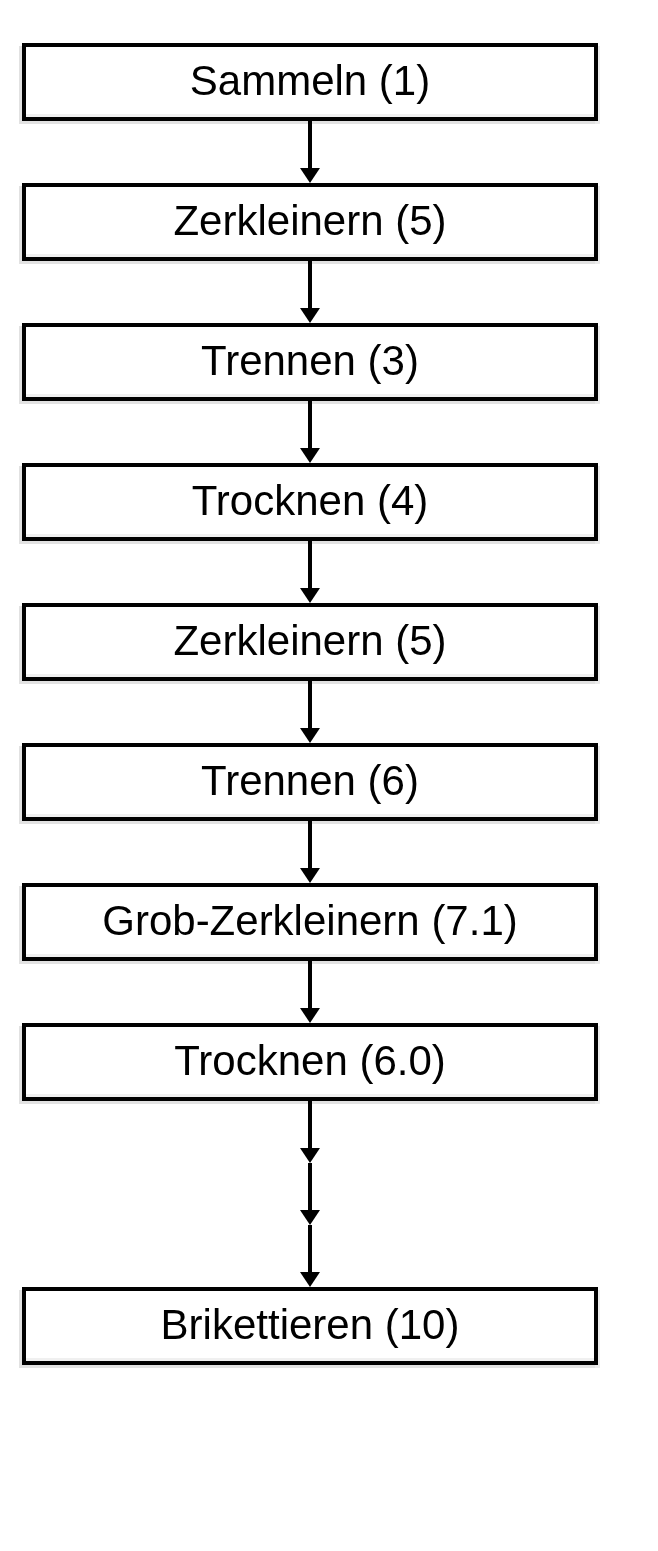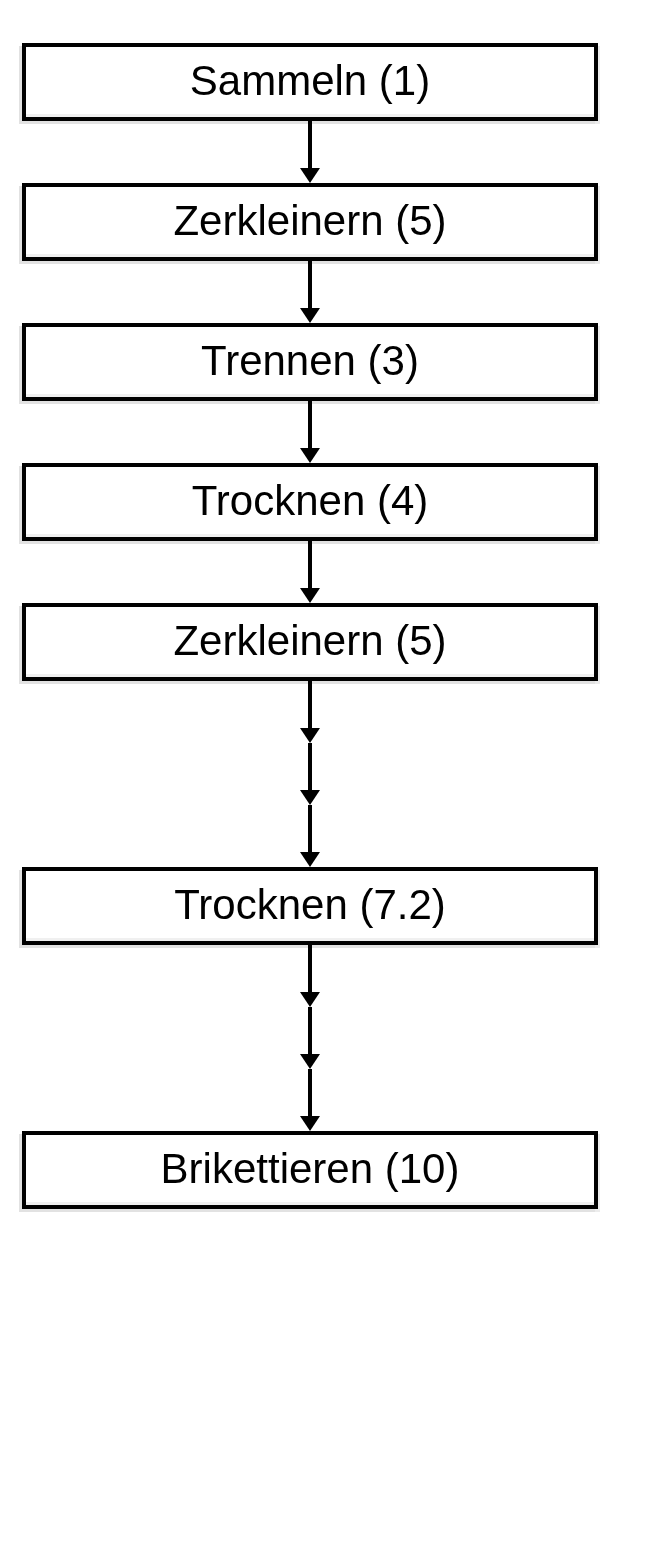--- a/index.html
+++ b/index.html
@@ -101,34 +101,40 @@
 
     <div class="node">
       <span class="node-label">Zerkleinern (5)</span>
     </div>
 
     <div class="arrow">
       <div class="arrow-shaft"></div>
       <div class="arrowhead"></div>
     </div>
 
-
-    <div class="arrow">
-      <div class="arrow-shaft"></div>
-      <div class="arrowhead"></div>
+    <div class="node">
+      <span class="node-label">Trennen (6)</span>
     </div>
-
 
     <div class="arrow">
       <div class="arrow-shaft"></div>
       <div class="arrowhead"></div>
     </div>
 
     <div class="node">
-      <span class="node-label">Trocknen (7.2)</span>
+      <span class="node-label">Grob-Zerkleinern (7.1)</span>
+    </div>
+
+    <div class="arrow">
+      <div class="arrow-shaft"></div>
+      <div class="arrowhead"></div>
+    </div>
+
+    <div class="node">
+      <span class="node-label">Trocknen (6.0)</span>
     </div>
 
     <div class="arrow">
       <div class="arrow-shaft"></div>
       <div class="arrowhead"></div>
     </div>
 
 
     <div class="arrow">
       <div class="arrow-shaft"></div>

